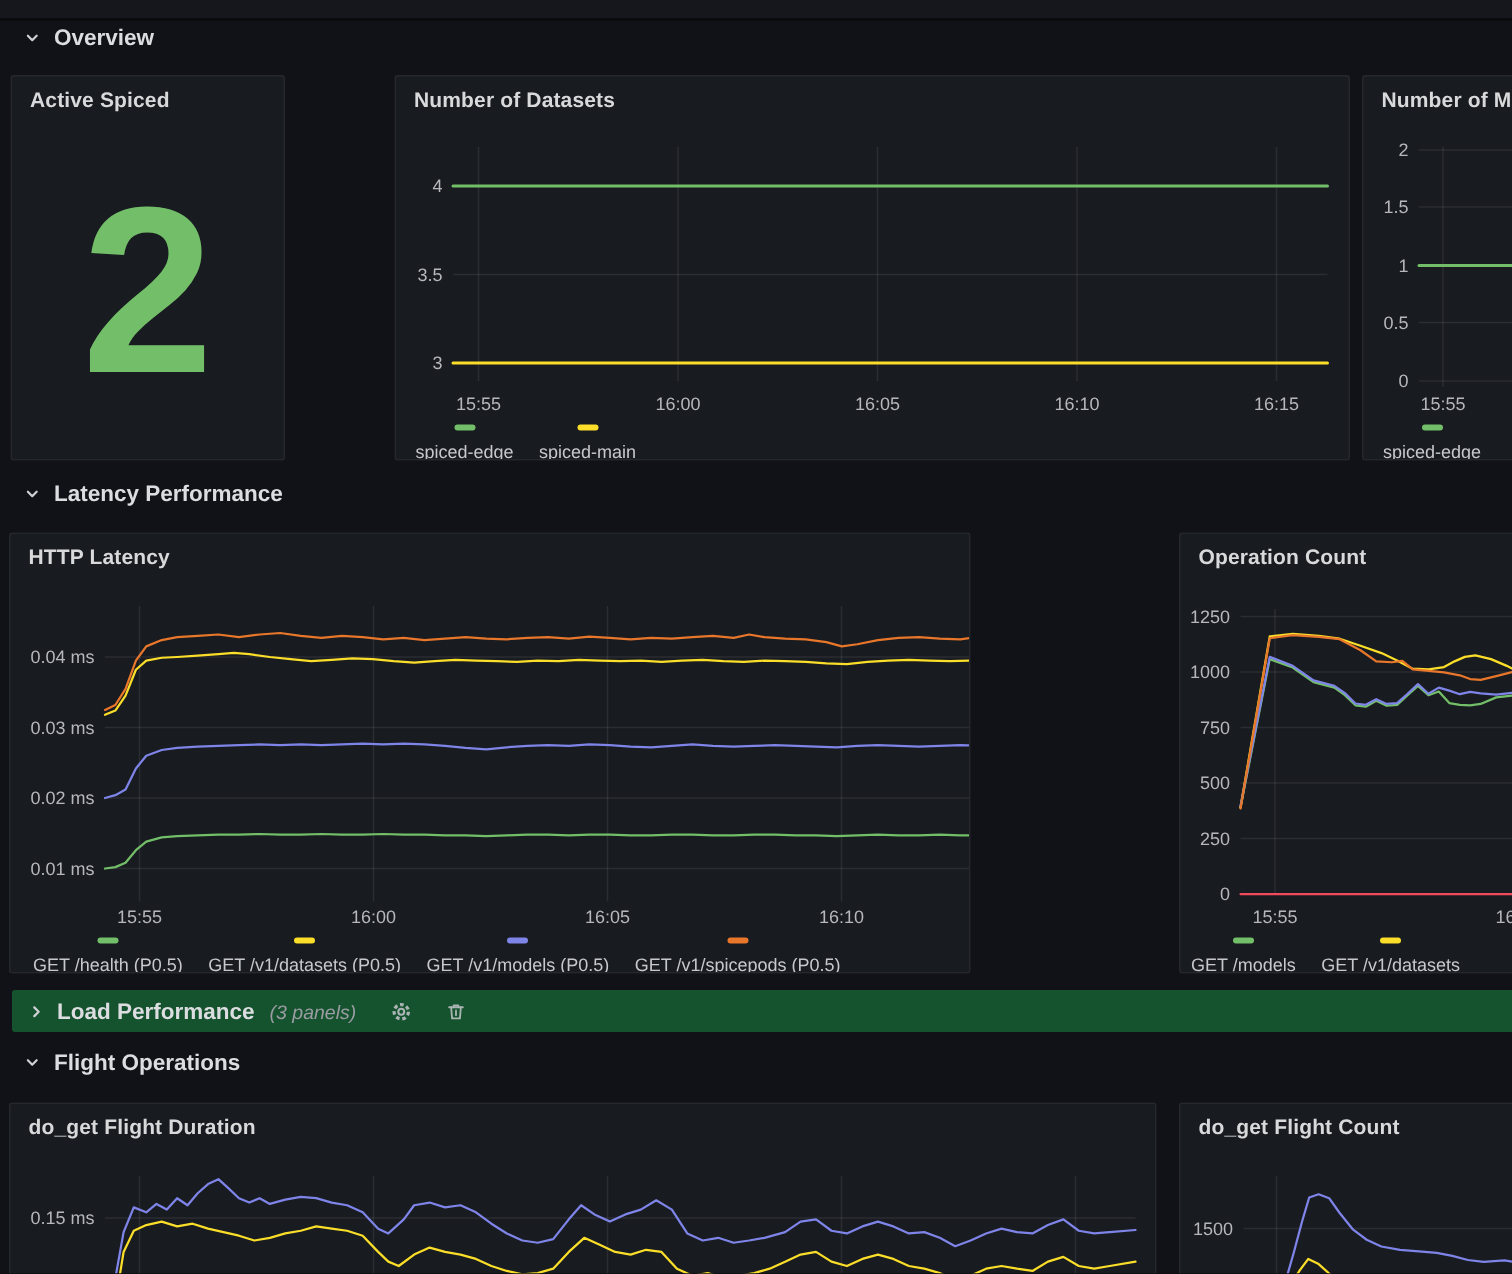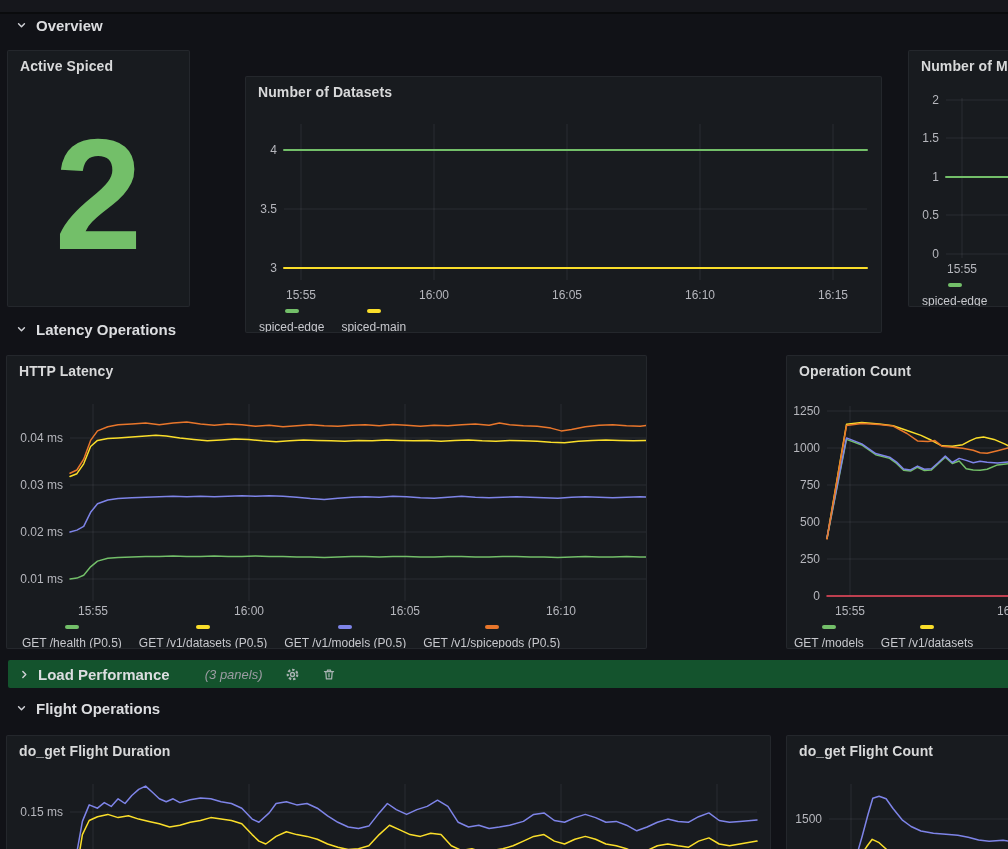--- a/index.html
+++ b/index.html
@@ -8,21 +8,21 @@
         -webkit-font-smoothing:antialiased;}
   .top-strip{position:absolute;left:0;top:0;width:1008px;height:12px;
         background:#16171c;border-bottom:2px solid #0a0b0d;}
   .section-header{position:absolute;display:flex;align-items:center;gap:9px;
         color:#dcdde0;font-size:15px;font-weight:700;cursor:pointer;}
   .section-header .chev{display:flex;align-items:center;}
   .collapsed-row{position:absolute;left:8px;right:0;height:28px;background:#14532d;
         display:flex;align-items:center;color:#dcdde0;font-size:15px;font-weight:700;
         cursor:pointer;border-radius:2px;}
   .collapsed-row .chev{margin-left:11px;margin-right:8px;display:flex;align-items:center;}
-  .panel-count{font-style:italic;font-weight:400;font-size:13px;color:#9b9ca3;margin-left:35px;}
+  .panel-count{font-style:italic;font-weight:400;font-size:13px;color:#9b9ca3;margin-left:10px;}
   .icon-btn{margin-left:22px;display:flex;align-items:center;opacity:.85;cursor:pointer;}
   .panel{position:absolute;background:#181b1f;border:1px solid rgba(204,204,220,0.07);
         border-radius:2px;box-sizing:border-box;overflow:hidden;}
   .panel-title{position:absolute;left:12px;top:7px;font-size:14px;font-weight:700;
         color:#d8d9da;letter-spacing:.1px;white-space:nowrap;z-index:2;cursor:pointer;}
   .chart-body{position:absolute;left:0;top:0;right:0;bottom:0;}
   .chart-body svg{position:absolute;left:0;top:0;}
   svg text{font-family:"Liberation Sans",sans-serif;}
   .legend{position:absolute;display:flex;gap:17px;align-items:center;white-space:nowrap;}
   .legend-item{display:flex;align-items:center;gap:7px;cursor:pointer;flex-direction:column;}
@@ -47,21 +47,21 @@
         </svg>
     </span>
     <span>Overview</span>
   </div>
 
   <div class="panel stat-panel" style="left:7px;top:50px;width:183px;height:257px;">
     <div class="panel-title">Active Spiced</div>
     <div class="stat-value" style="color:#73BF69;">2</div>
   </div>
 
-  <div class="panel" style="left:245px;top:50px;width:637px;height:257px;margin-top:26px;">
+  <div class="panel" style="left:263px;top:50px;width:637px;height:257px;">
     <div class="panel-title">Number of Datasets</div>
     <div class="chart-body">
         <svg width="635" height="255">
           <line x1="38" x2="621" y1="73" y2="73" stroke="rgba(204,204,220,0.10)"></line>
           <text x="31" y="77" text-anchor="end" fill="#b6b7bd" font-size="12">4</text>
           <line x1="38" x2="621" y1="132" y2="132" stroke="rgba(204,204,220,0.10)"></line>
           <text x="31" y="136" text-anchor="end" fill="#b6b7bd" font-size="12">3.5</text>
           <line x1="38" x2="621" y1="191" y2="191" stroke="rgba(204,204,220,0.10)"></line>
           <text x="31" y="195" text-anchor="end" fill="#b6b7bd" font-size="12">3</text>
           <line x1="55" x2="55" y1="47" y2="203" stroke="rgba(204,204,220,0.10)"></line>
@@ -116,21 +116,21 @@
         </div>
       </div>
   </div>
 
   <div class="section-header" style="left:16px;top:321px;">
     <span class="chev">
       <svg width="11" height="11" viewBox="0 0 12 12">
           <path d="M2.8 4.2 L6 7.4 L9.2 4.2" fill="none" stroke="#d0d1d6" stroke-width="1.6" stroke-linecap="round" stroke-linejoin="round"></path>
         </svg>
     </span>
-    <span>Latency Operations</span>
+    <span>Latency Performance</span>
   </div>
 
   <div class="panel" style="left:6px;top:355px;width:641px;height:294px;">
     <div class="panel-title">HTTP Latency</div>
     <div class="chart-body">
         <svg width="763" height="292">
           <line x1="63" x2="750" y1="82" y2="82" stroke="rgba(204,204,220,0.10)"></line>
           <text x="56" y="86" text-anchor="end" fill="#b6b7bd" font-size="12">0.04 ms</text>
           <line x1="63" x2="750" y1="129" y2="129" stroke="rgba(204,204,220,0.10)"></line>
           <text x="56" y="133" text-anchor="end" fill="#b6b7bd" font-size="12">0.03 ms</text>

